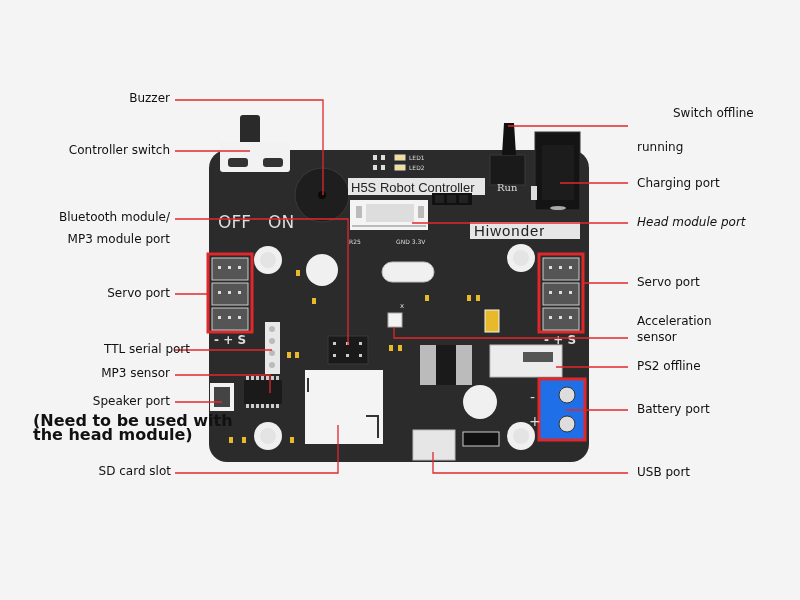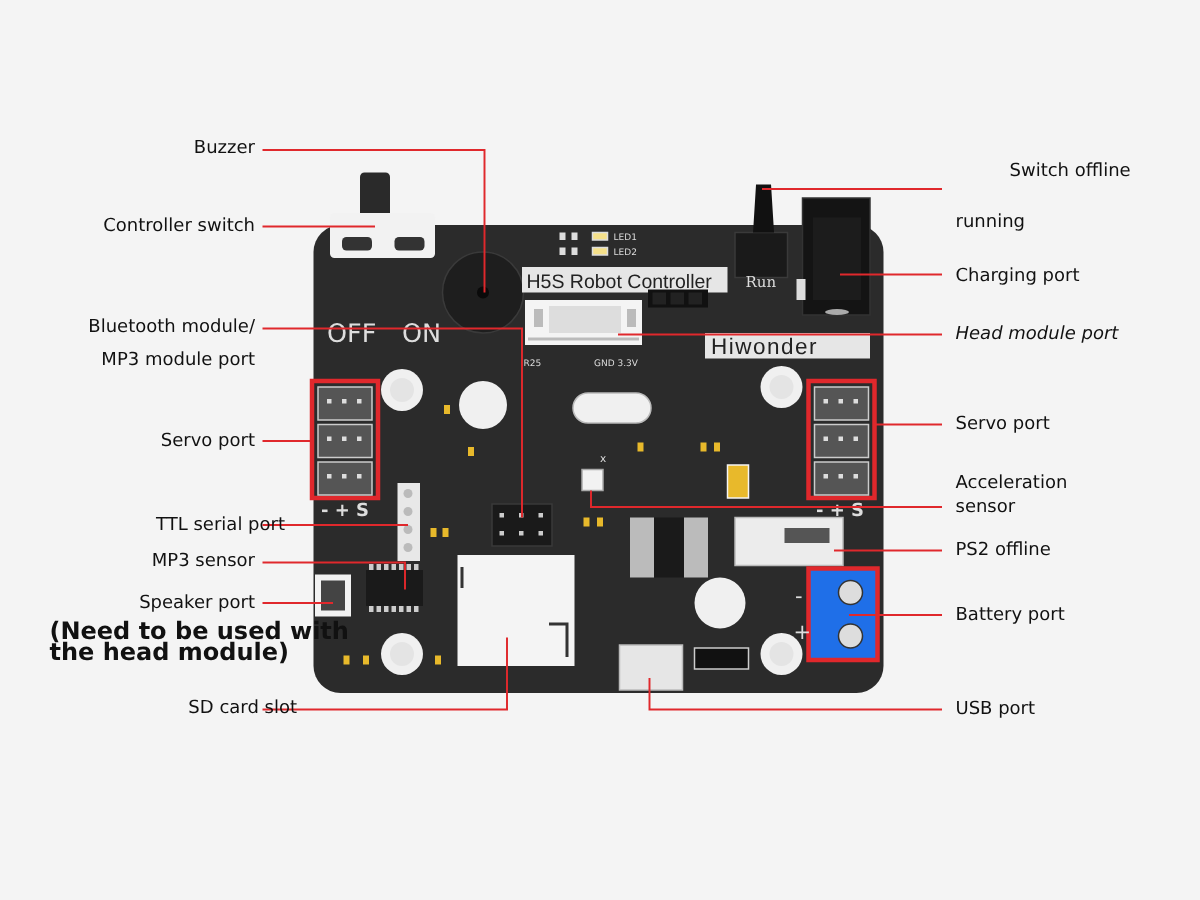--- a/index.html
+++ b/index.html
@@ -253,21 +253,21 @@
 <div class="lbl r" style="right:630px;top:89px;">Buzzer</div>
 <div class="lbl r" style="right:630px;top:141px;">Controller switch</div>
 <div class="lbl r" style="right:630px;top:208px;text-align:center;">Bluetooth module/</div>
 <div class="lbl r" style="right:630px;top:230px;">MP3 module port</div>
 <div class="lbl r" style="right:630px;top:284px;">Servo port</div>
 <div class="lbl r" style="right:610px;top:340px;">TTL serial port</div>
 <div class="lbl r" style="right:630px;top:364px;">MP3 sensor</div>
 <div class="lbl r" style="right:630px;top:392px;">Speaker port</div>
 <div class="sub" style="left:33px;top:414px;">(Need to be used with</div>
 <div class="sub" style="left:33px;top:428px;">the head module)</div>
-<div class="lbl r" style="right:602px;top:462px;margin-left:16px;">SD card slot</div>
+<div class="lbl r" style="right:629px;top:462px;margin-left:16px;">SD card slot</div>
 
 <div class="lbl" style="left:637px;top:104px;margin-left:36px;">Switch offline</div>
 <div class="lbl" style="left:637px;top:138px;">running</div>
 <div class="lbl" style="left:637px;top:174px;">Charging port</div>
 <div class="lbl" style="left:637px;top:213px;font-style:italic;">Head module port</div>
 <div class="lbl" style="left:637px;top:273px;">Servo port</div>
 <div class="lbl" style="left:637px;top:312px;">Acceleration</div>
 <div class="lbl" style="left:637px;top:328px;">sensor</div>
 <div class="lbl" style="left:637px;top:357px;">PS2 offline</div>
 <div class="lbl" style="left:637px;top:400px;">Battery port</div>

